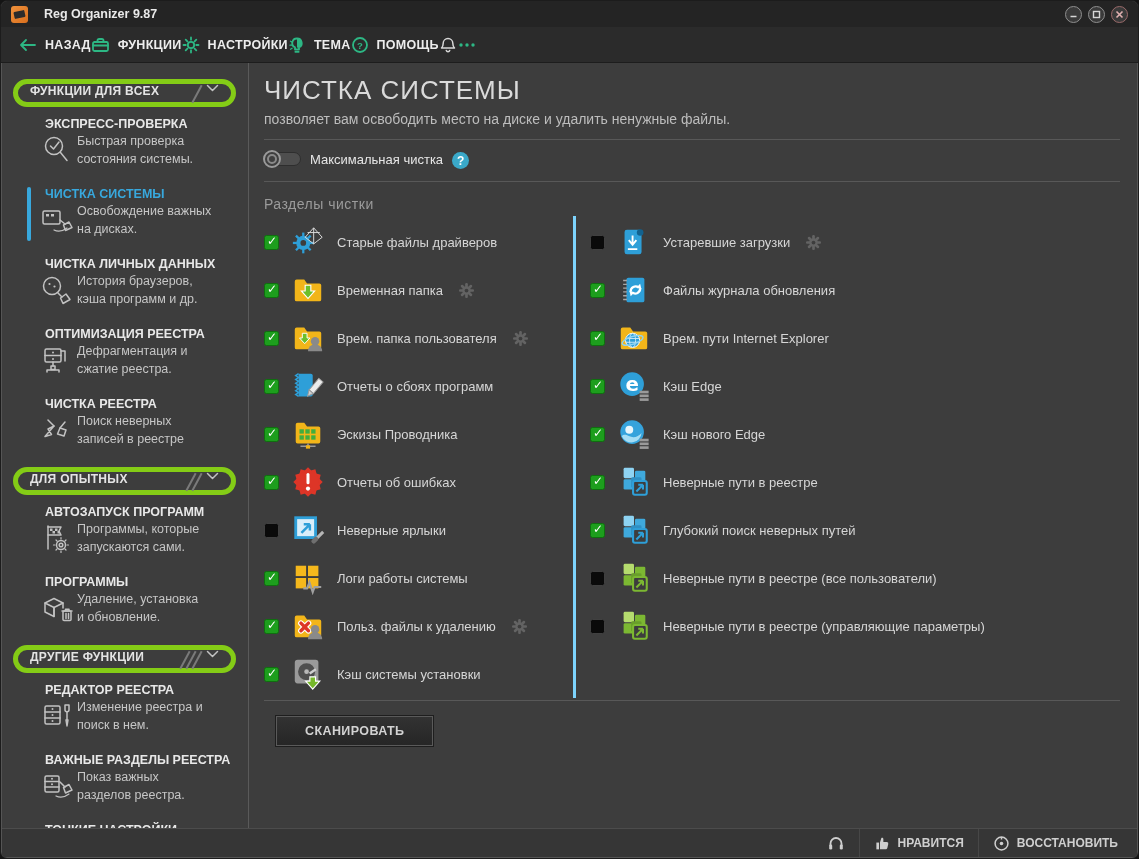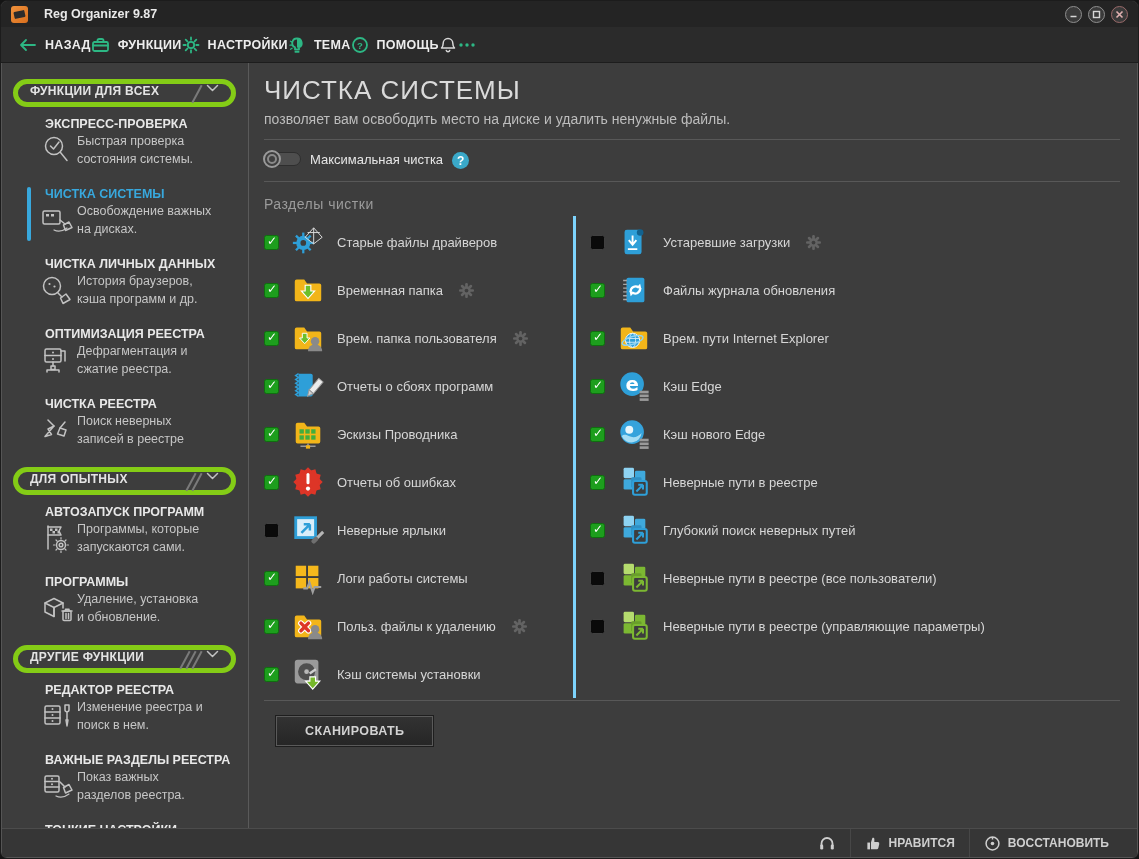--- a/index.html
+++ b/index.html
@@ -50,21 +50,21 @@
   .row{display:flex;align-items:center;height:48px;gap:11px;cursor:pointer}
   .cb{width:15px;height:15px;border-radius:2.5px;position:relative;flex:none;cursor:pointer}
   .cb.checked{background:#1d9e1d;border:1px solid #0f6f0f}
   .cb.checked::after{content:"✓";position:absolute;left:2px;top:-1.5px;font-size:12px;font-weight:bold;color:#fff}
   .cb.unchecked{background:#0a0a0a;border:1px solid #404040}
   .ic{width:36px;height:36px;flex:none;display:flex;align-items:center;justify-content:center}
   .lbl{font-size:13px;color:#d6d6d6}
   .gear{margin-left:5px;display:flex;opacity:.85;cursor:pointer}
   .scan-btn{margin:15px 0 0 12px;display:inline-block;padding:7px 28px;background:linear-gradient(#323232,#262626);border:1px solid #5a5a5a;border-radius:0;color:#d2d2d2;font-size:12.5px;font-weight:bold;letter-spacing:.4px;cursor:pointer;box-shadow:0 0 0 1px #1e1e1e}
   
-  .bottombar{position:absolute;left:1px;right:1px;bottom:1px;height:29px;background:#363636;border-top:1px solid #4c4c4c;display:flex;align-items:center;justify-content:flex-end;padding-right:14px}
+  .bottombar{position:absolute;left:1px;right:1px;bottom:1px;height:29px;background:#363636;border-top:1px solid #4c4c4c;display:flex;align-items:center;justify-content:flex-end;padding-right:5px}
   .bb-btn{display:flex;align-items:center;gap:7px;color:#cfcfcf;font-size:12px;font-weight:bold;padding:0 14px;height:100%;border-left:1px solid #474747;cursor:pointer}
   .bb-btn:first-child{border-left:none}
   svg{display:block}
   .sico{stroke:#c2c2c2;stroke-width:1.5;fill:none;stroke-linecap:round;stroke-linejoin:round}
   .tico{stroke:#2db784;stroke-width:1.8;fill:none;stroke-linecap:round;stroke-linejoin:round}
 </style>
 </head>
 <body>
 
 <div class="window">

